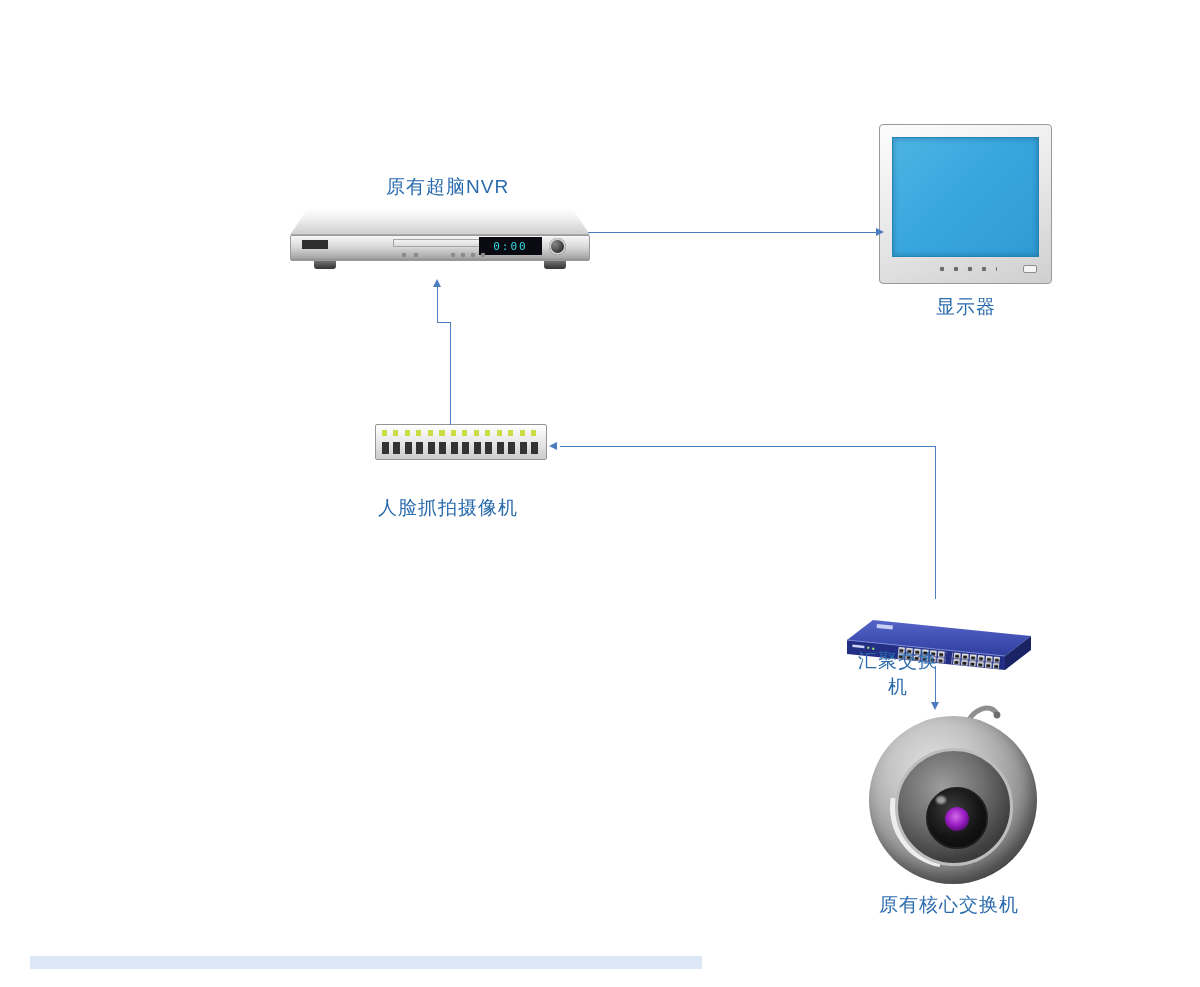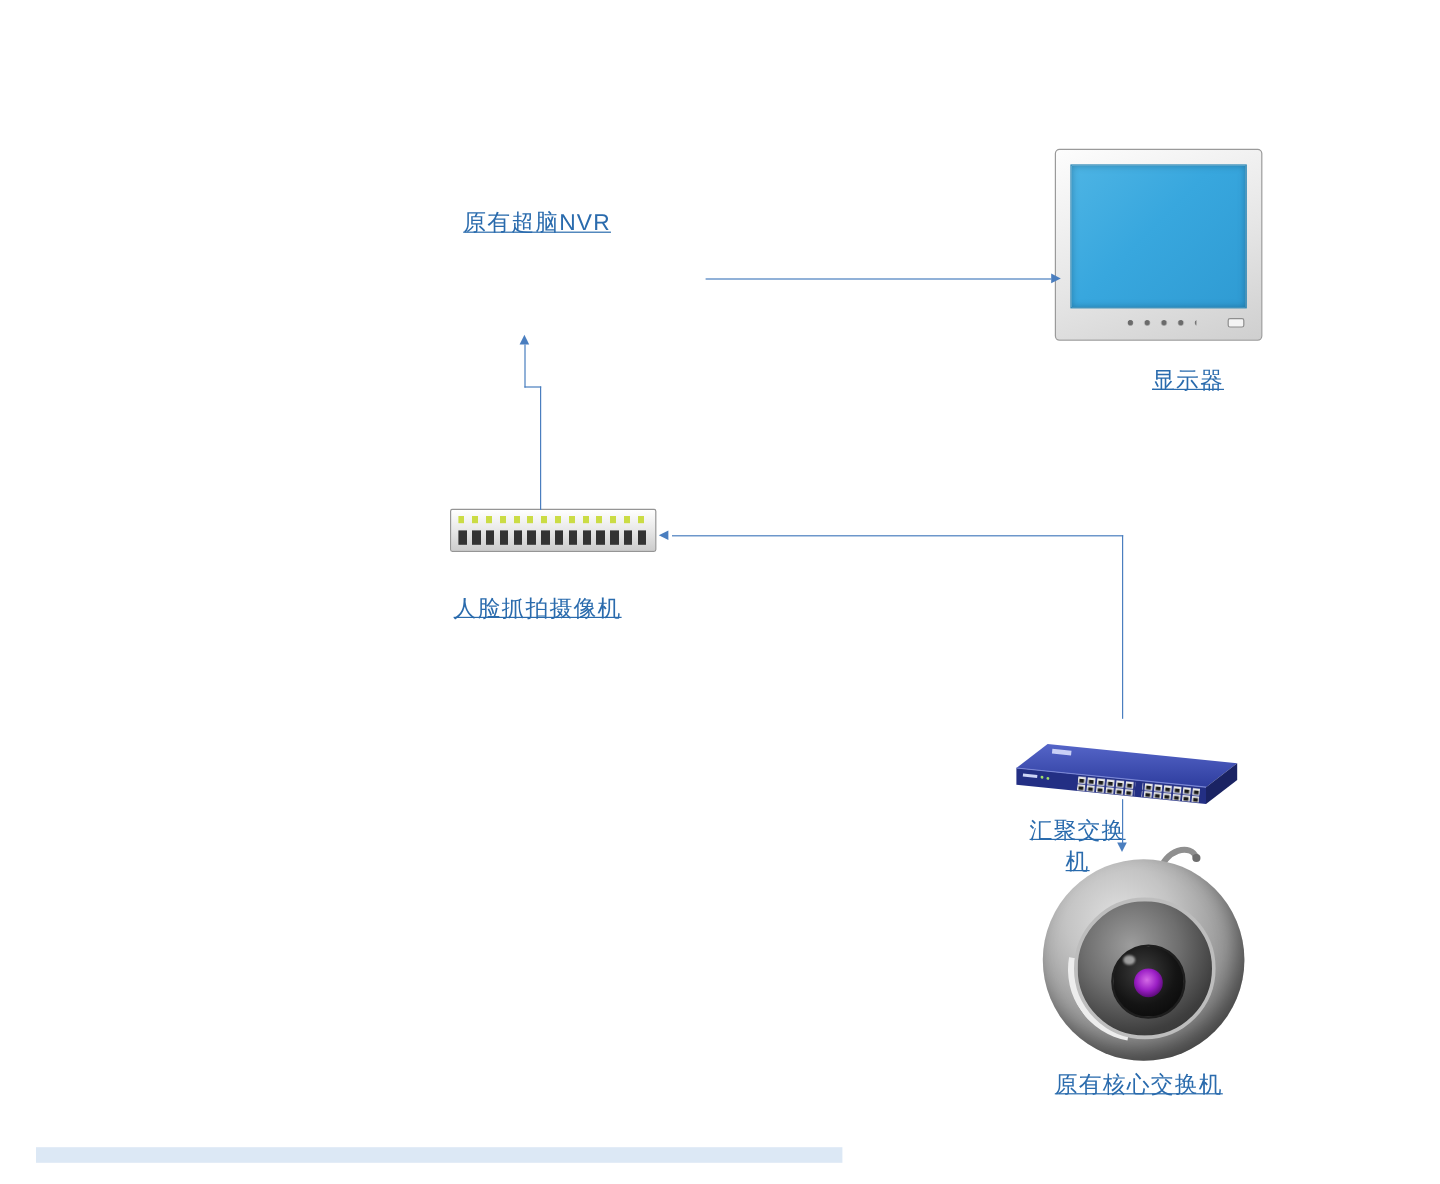--- a/index.html
+++ b/index.html
@@ -1,25 +1,25 @@
 <!DOCTYPE html>
 <html><head>
 <meta charset="utf-8">
 <style>
   * { margin: 0; padding: 0; box-sizing: border-box; }
   html, body { width: 1200px; height: 987px; background: #ffffff; overflow: hidden;
     font-family: "Liberation Sans", sans-serif; }
   .canvas { position: relative; width: 1200px; height: 987px; background: #ffffff; }
 
   
-  .node-label { position: absolute; color: #2a6bad; font-size: 19px; letter-spacing: 1px; line-height: 1.35; text-decoration: underline; }
+  .node-label { position: absolute; color: #2a6bad; font-size: 19px; letter-spacing: 1px; line-height: 1.35; }
   .lbl-nvr     { left: 386px; top: 174px; }
-  .lbl-monitor { left: 936px; top: 305px; margin-left: 24px; }
+  .lbl-monitor { left: 936px; top: 294px; }
   .lbl-core    { left: 378px; top: 495px; }
-  .lbl-agg     { left: 856px; top: 648px; width: 84px; text-align: center; margin-top: 32px; }
+  .lbl-agg     { left: 856px; top: 648px; width: 84px; text-align: center; }
   .lbl-camera  { left: 879px; top: 892px; }
 
   
   .line { position: absolute; background: #4a7ebf; }
   .c1h  { left: 588px; top: 232px; width: 288px; height: 1px; }
   .c2a  { left: 450px; top: 322px; width: 1px; height: 103px; }
   .c2b  { left: 437px; top: 322px; width: 14px; height: 1px; }
   .c2c  { left: 437px; top: 287px; width: 1px; height: 36px; }
   .c3h  { left: 560px; top: 446px; width: 376px; height: 1px; }
   .c3v  { left: 935px; top: 446px; width: 1px; height: 153px; }
@@ -101,20 +101,32 @@
 
   
   .footer-bar { position: absolute; left: 30px; top: 956px; width: 672px; height: 13px; background: #dce8f5; }
 </style>
 </head>
 <body>
 
 <div class="canvas">
 
   <div class="node-label lbl-nvr">原有超脑NVR</div>
+  <div class="nvr">
+    <div class="nvr-lid"></div>
+    <div class="nvr-front"></div>
+    <div class="nvr-vent"></div>
+    <div class="nvr-tray"></div>
+    <div class="nvr-display">0:00</div>
+    <div class="nvr-knob"></div>
+    <div class="nvr-btns-l"></div>
+    <div class="nvr-btns-m"></div>
+    <div class="nvr-foot fl"></div>
+    <div class="nvr-foot fr"></div>
+  </div>
 
   <div class="monitor">
     <div class="mon-screen"></div>
     <div class="mon-dots"></div>
     <div class="mon-power"></div>
   </div>
   <div class="node-label lbl-monitor">显示器</div>
 
   <div class="core-switch">
     <div class="cs-leds"></div>

